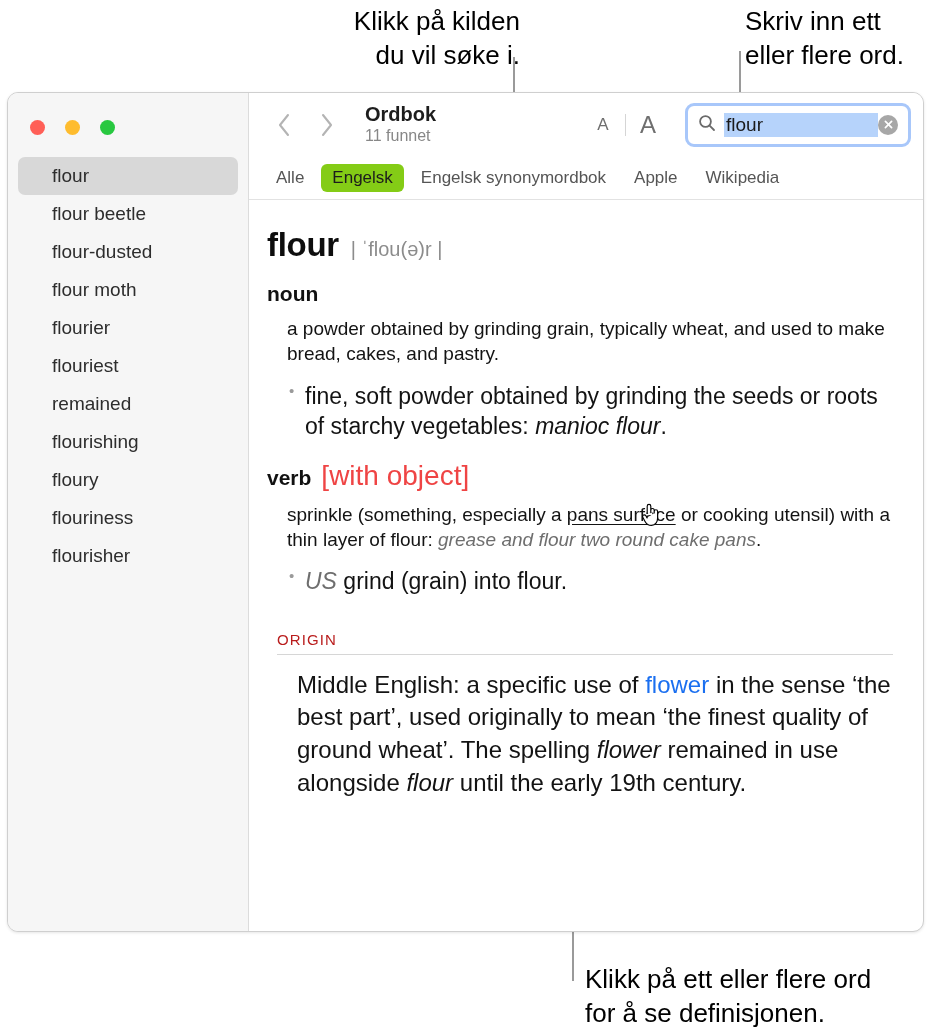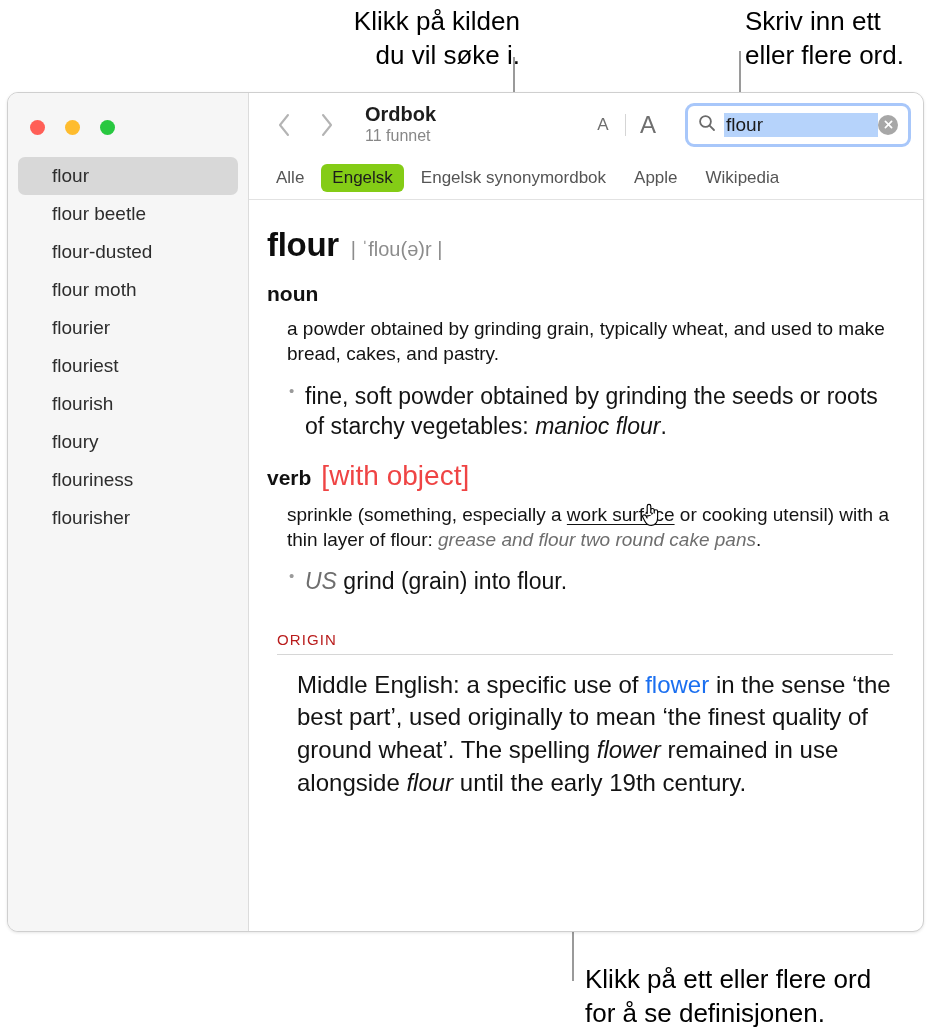--- a/index.html
+++ b/index.html
@@ -247,21 +247,24 @@
       <div class="side-item">
         <span>flour moth</span>
       </div>
       <div class="side-item">
         <span>flourier</span>
       </div>
       <div class="side-item">
         <span>flouriest</span>
       </div>
       <div class="side-item">
-        <span>flourish</span>
+        <span>remained</span>
+      </div>
+      <div class="side-item">
+        <span>flourishing</span>
       </div>
       <div class="side-item">
         <span>floury</span>
       </div>
       <div class="side-item">
         <span>flouriness</span>
       </div>
       <div class="side-item">
         <span>flourisher</span>
       </div>
@@ -338,21 +341,21 @@
         <div class="subsense">
           <span>fine, soft powder obtained by grinding the seeds or roots of starchy vegetables: </span><span class="ital">manioc flour</span><span>.</span>
         </div>
 
         <div class="pos">
           <span>verb</span>
           <span class="pos-gram">[with object]</span>
         </div>
 
         <div class="sense">
-          <span>sprinkle (something, especially a </span><span class="hoverlink">work surface</span><span> or cooking utensil) with a thin layer of flour: </span><span class="ital-gray">grease and flour two round cake pans</span><span>.</span>
+          <span>sprinkle (something, especially a </span><span class="hoverlink">pans surface</span><span> or cooking utensil) with a thin layer of flour: </span><span class="ital-gray">grease and flour two round cake pans</span><span>.</span>
         </div>
 
         <div class="subsense">
           <span class="ital-gray">US</span><span> grind (grain) into flour.</span>
         </div>
 
         <div class="origin-head">ORIGIN</div>
         <div class="origin-rule"></div>
         <div class="origin-body">
           <span>Middle English: a specific use of </span><span class="dictlink">flower</span><span> in the sense ‘the best part’, used originally to mean ‘the finest quality of ground wheat’. The spelling </span><span class="ital">flower</span><span> remained in use alongside </span><span class="ital">flour</span><span> until the early 19th century.</span>

